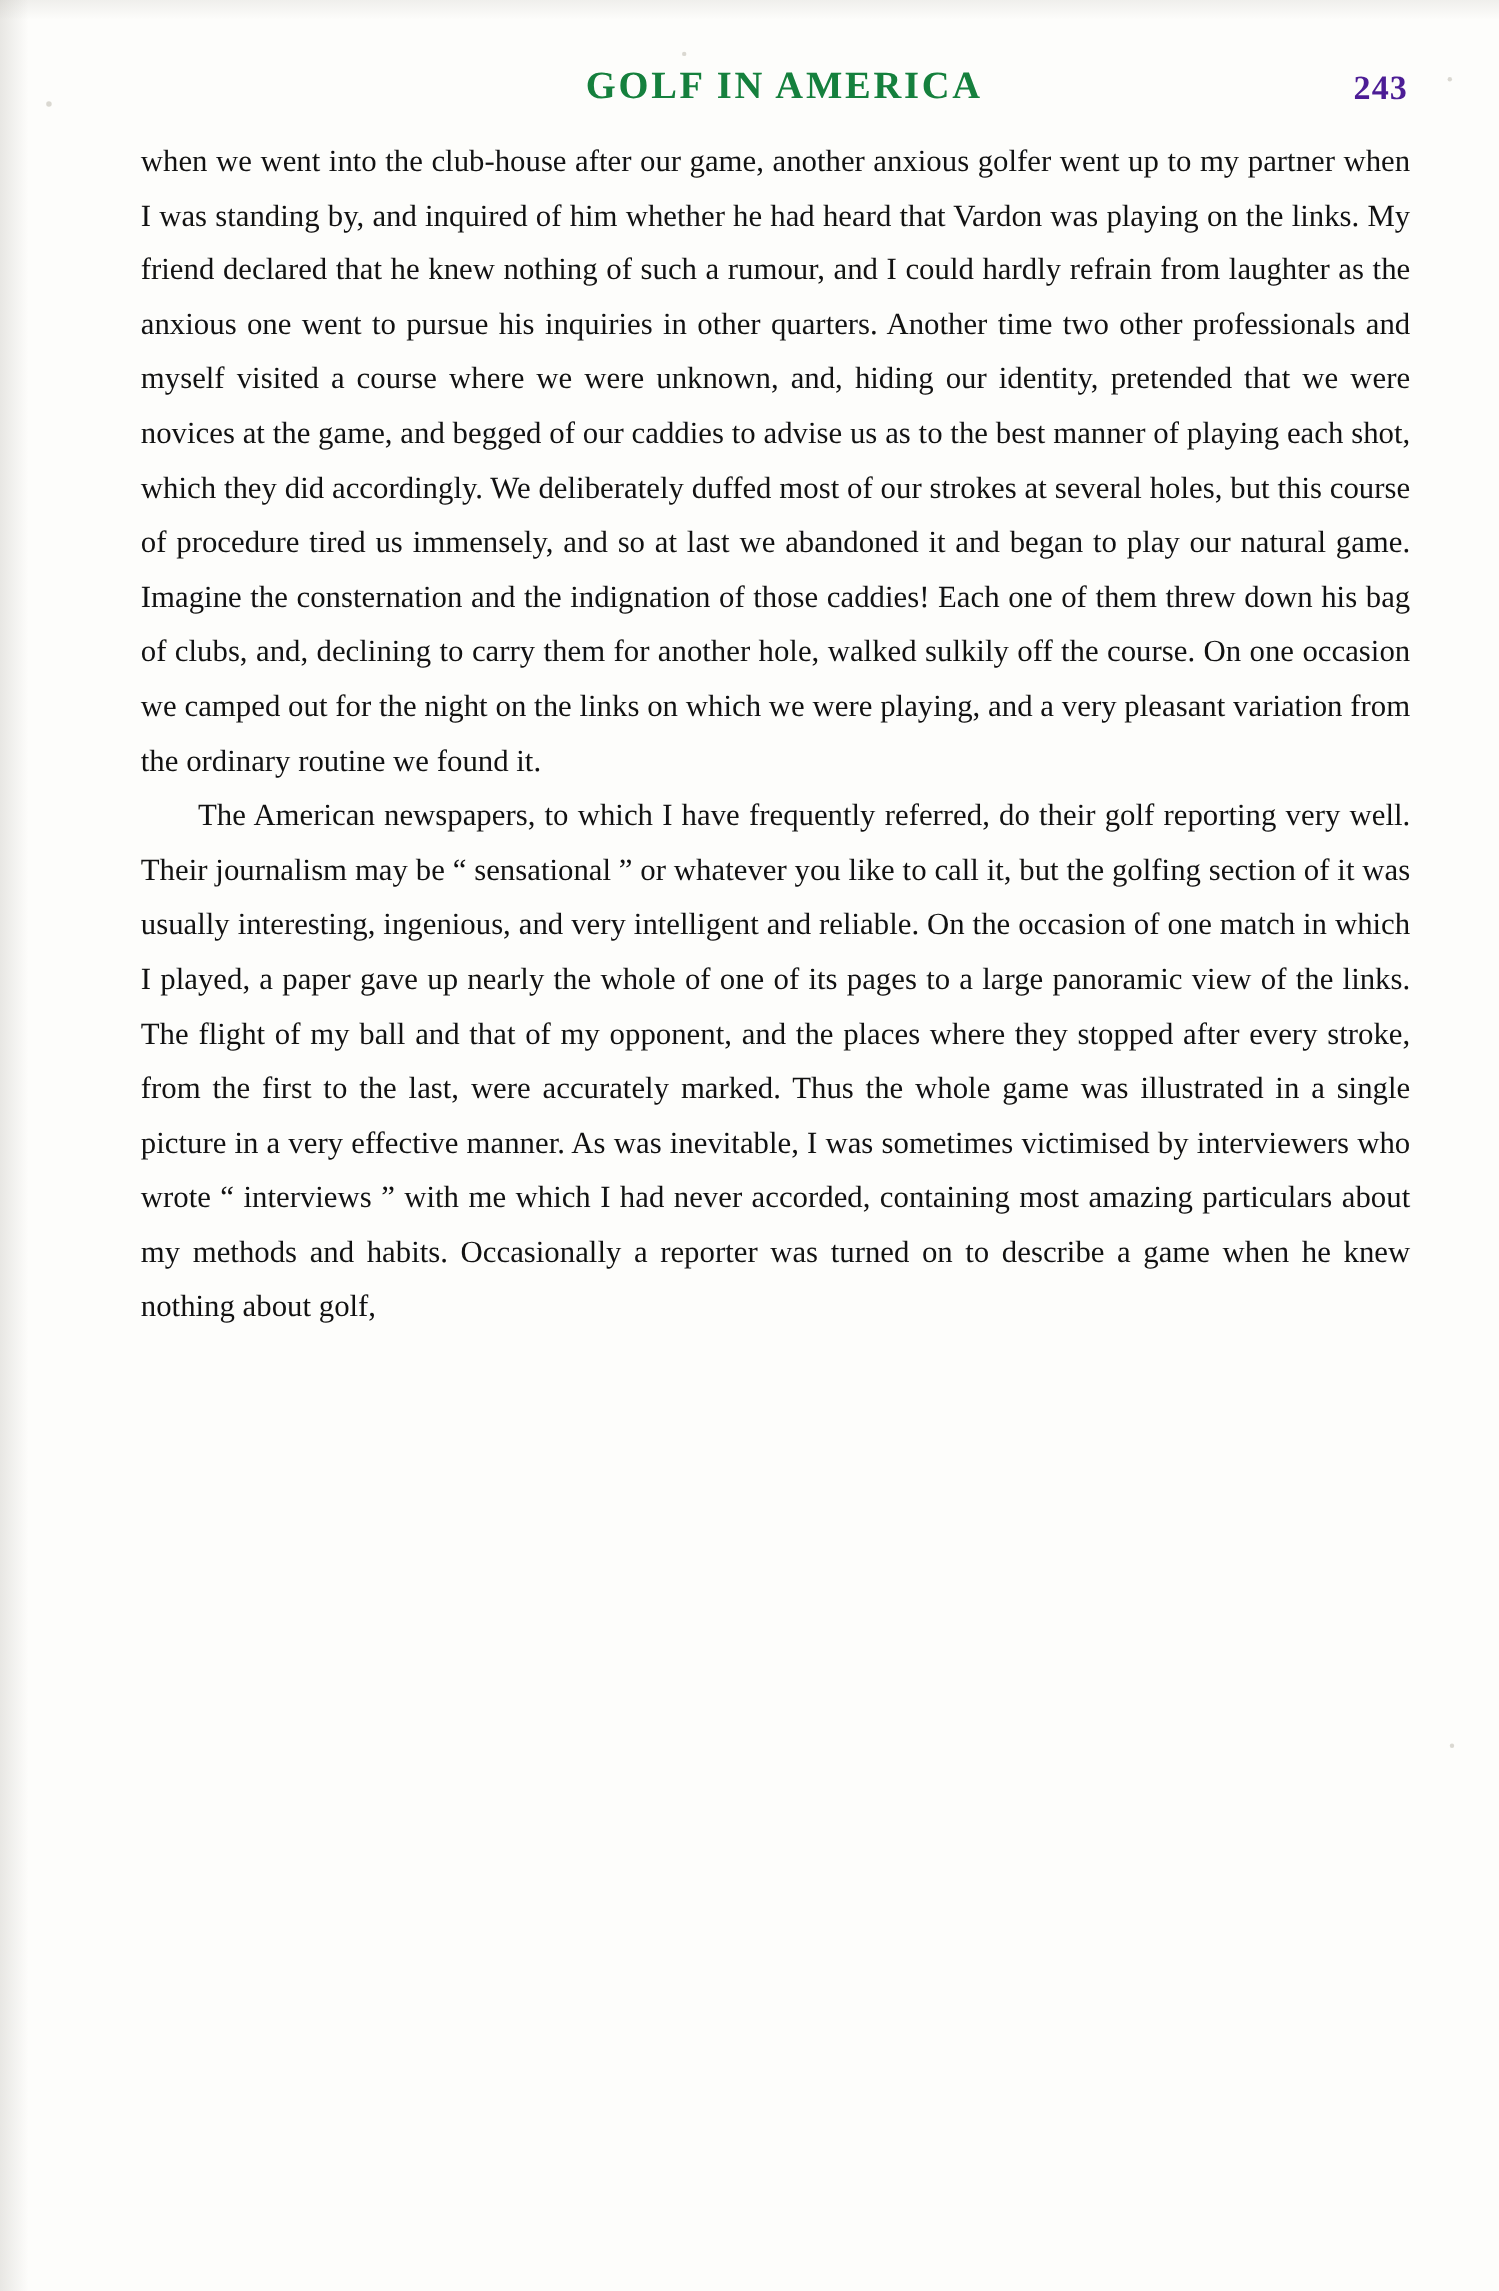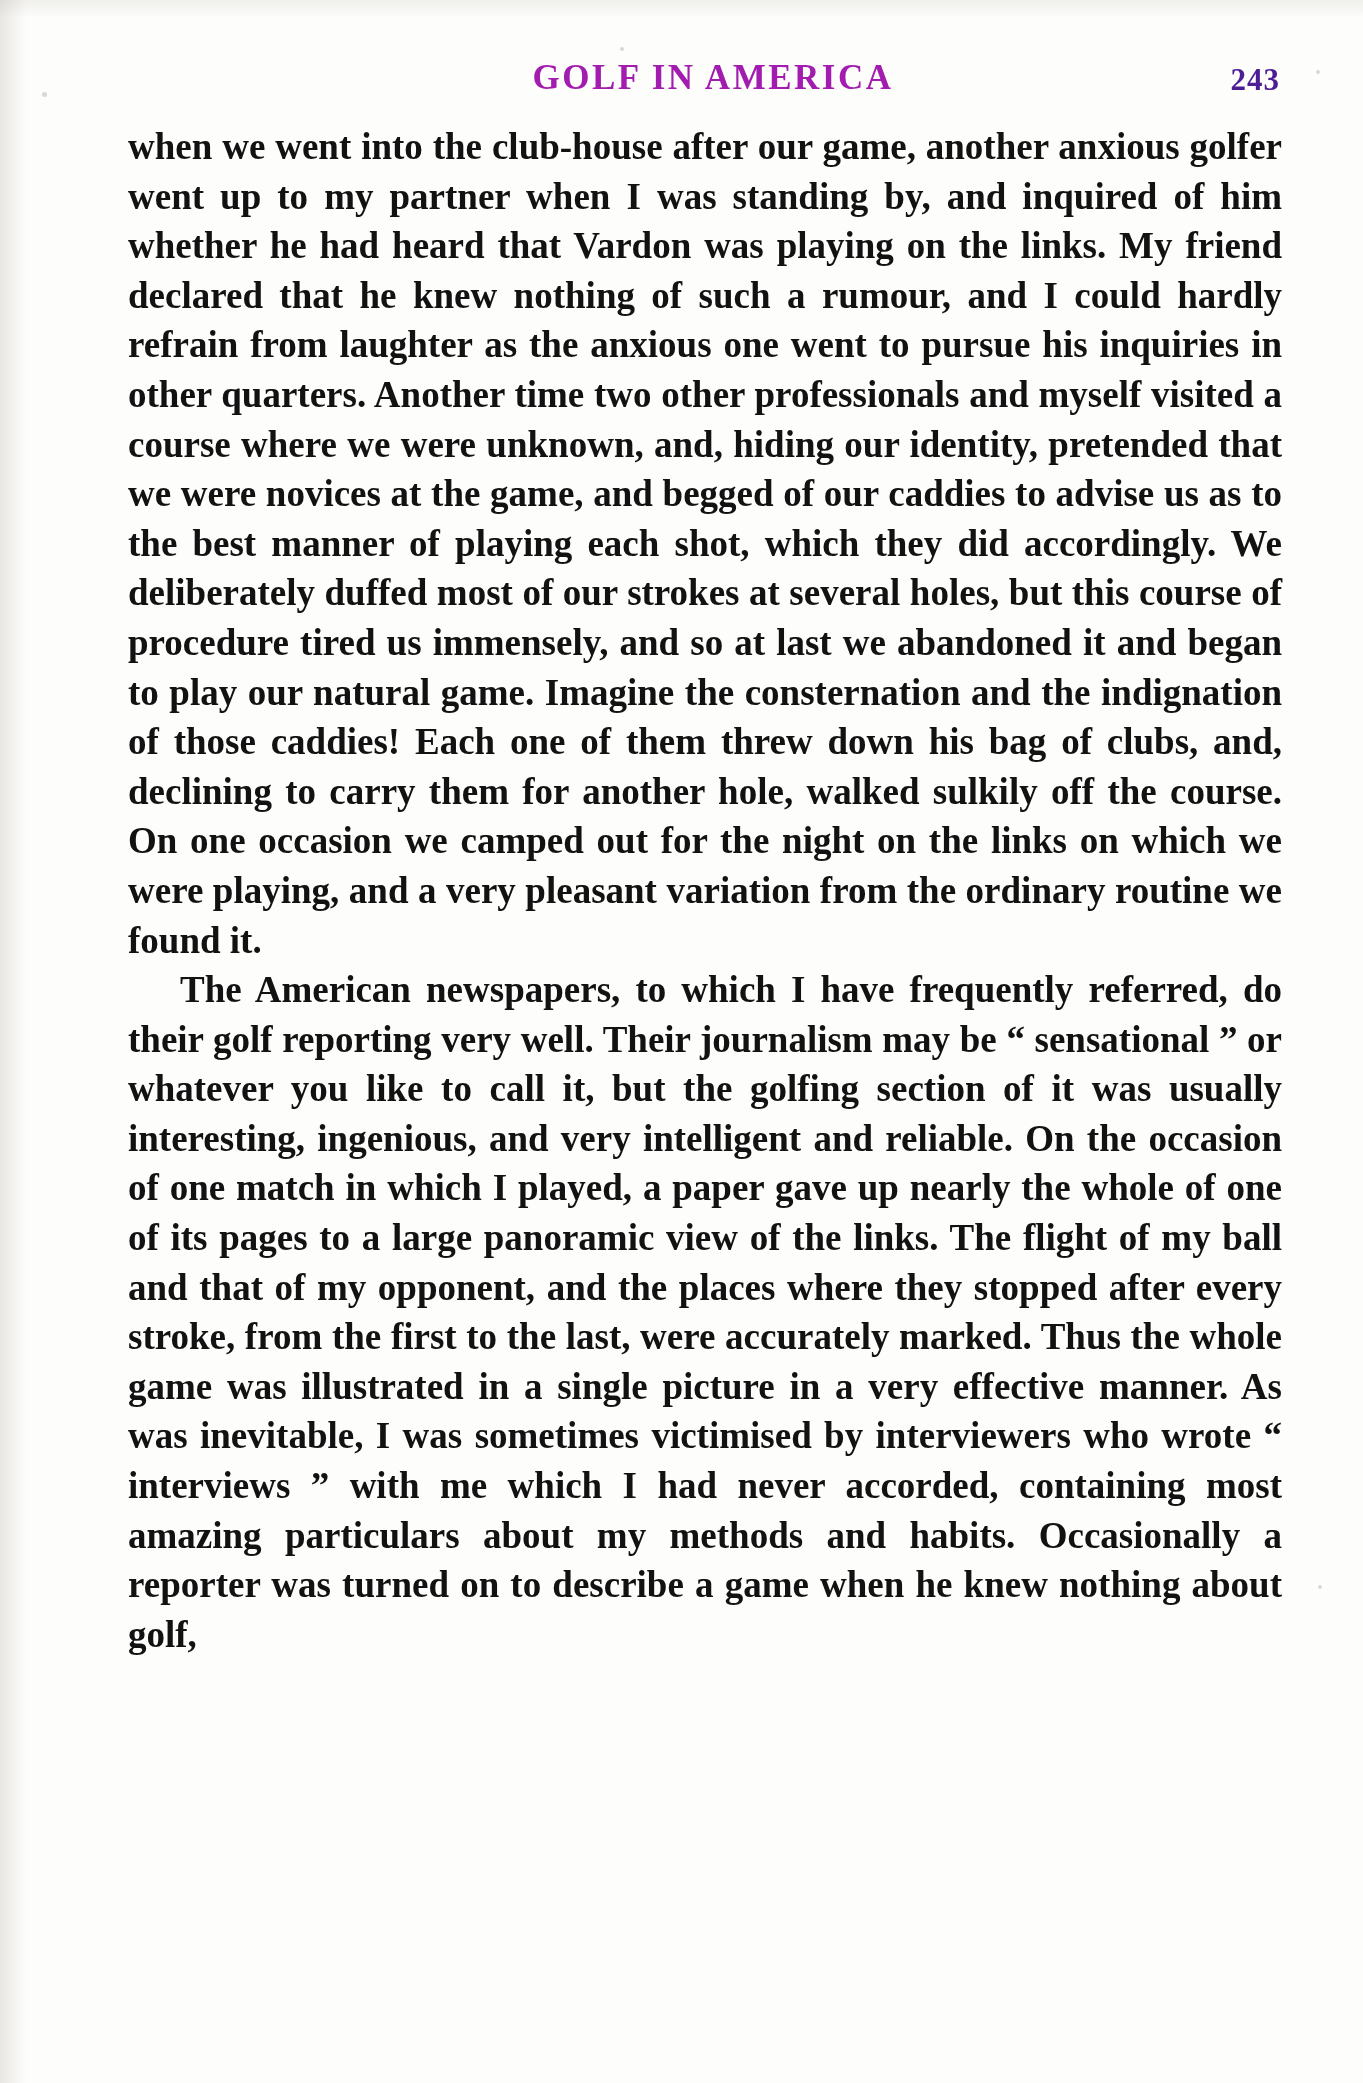--- a/index.html
+++ b/index.html
@@ -36,43 +36,42 @@
   }
   .head-title {
     position: absolute;
     left: 50%;
     transform: translateX(-50%);
     top: 0;
     font-family: "Liberation Serif", serif;
     font-weight: bold;
     font-size: 35px;
     letter-spacing: 2.5px;
-    color: #a21caf;
+    color: #15803d;
     white-space: nowrap;
   }
   .head-folio {
     position: absolute;
     right: 18px;
     top: 4px;
     font-family: "Liberation Serif", serif;
     font-weight: bold;
     font-size: 31px;
     letter-spacing: 1px;
     color: #4c1d95;
   }
   .body-text {
     font-family: "Liberation Serif", serif;
-    font-size: 37px;
+    font-size: 28px;
     line-height: 49.6px;
     text-align: justify;
     text-justify: inter-word;
     color: #121212;
     margin: 0;
     padding: 0 16px 0 0;
-    font-weight: bold;
   }
   .body-text p {
     margin: 0;
     padding: 0;
   }
   .body-text p.indent {
     text-indent: 52px;
   }
   .edge-shadow-left {
     position: absolute;

